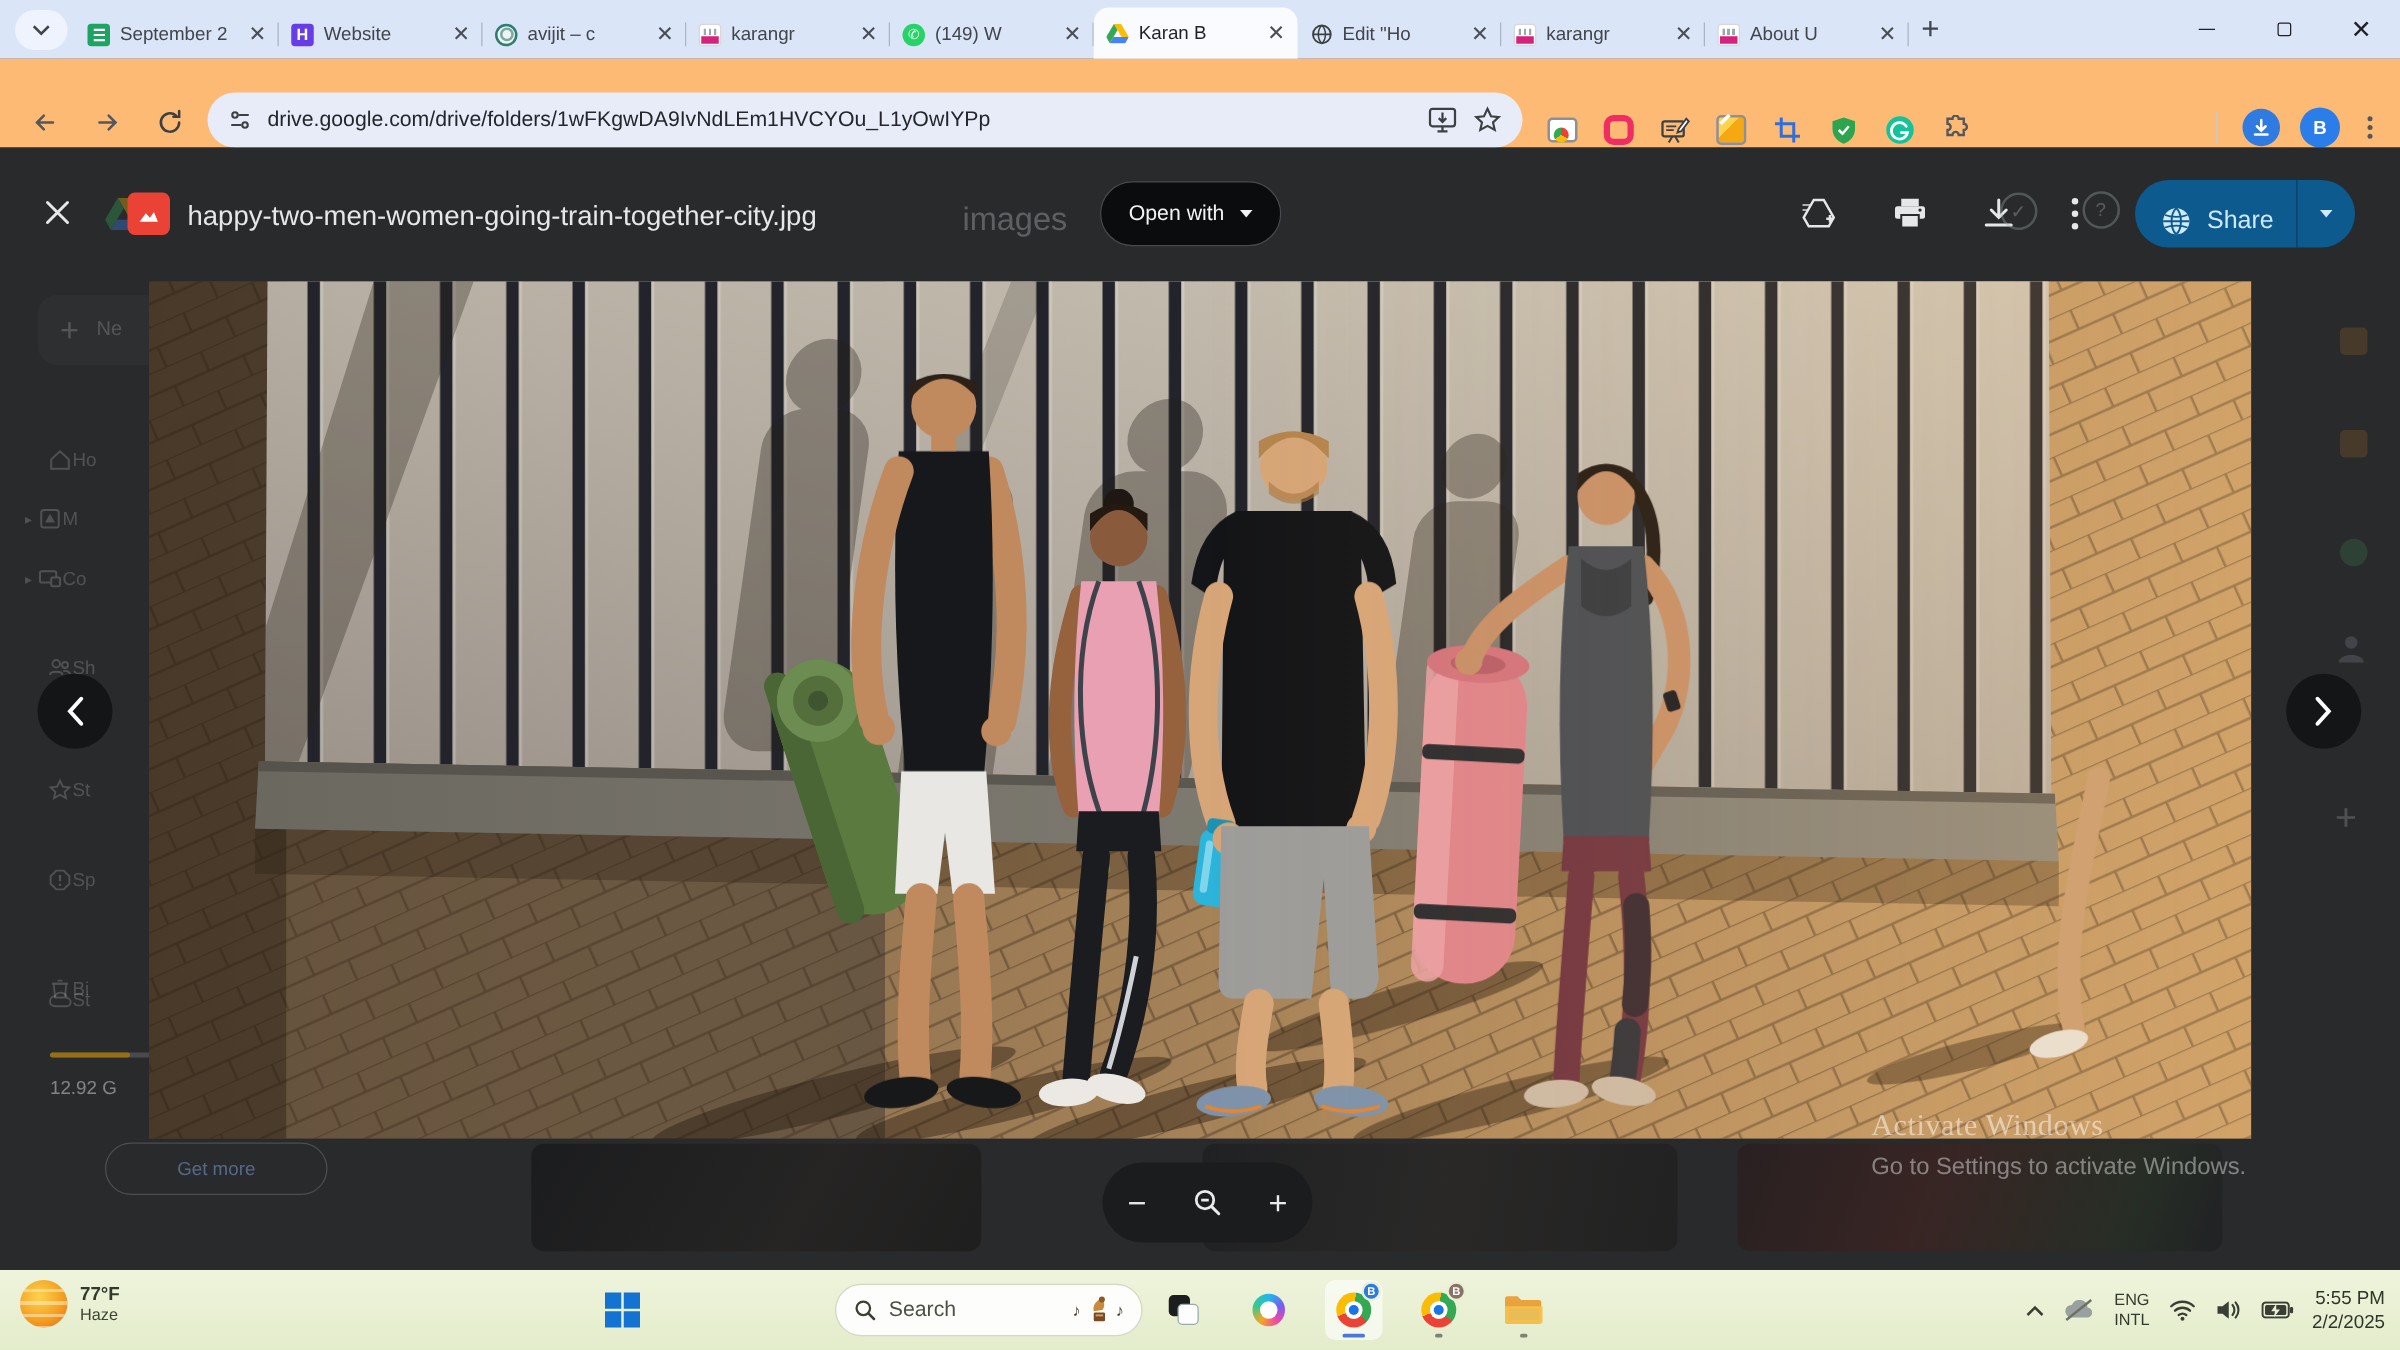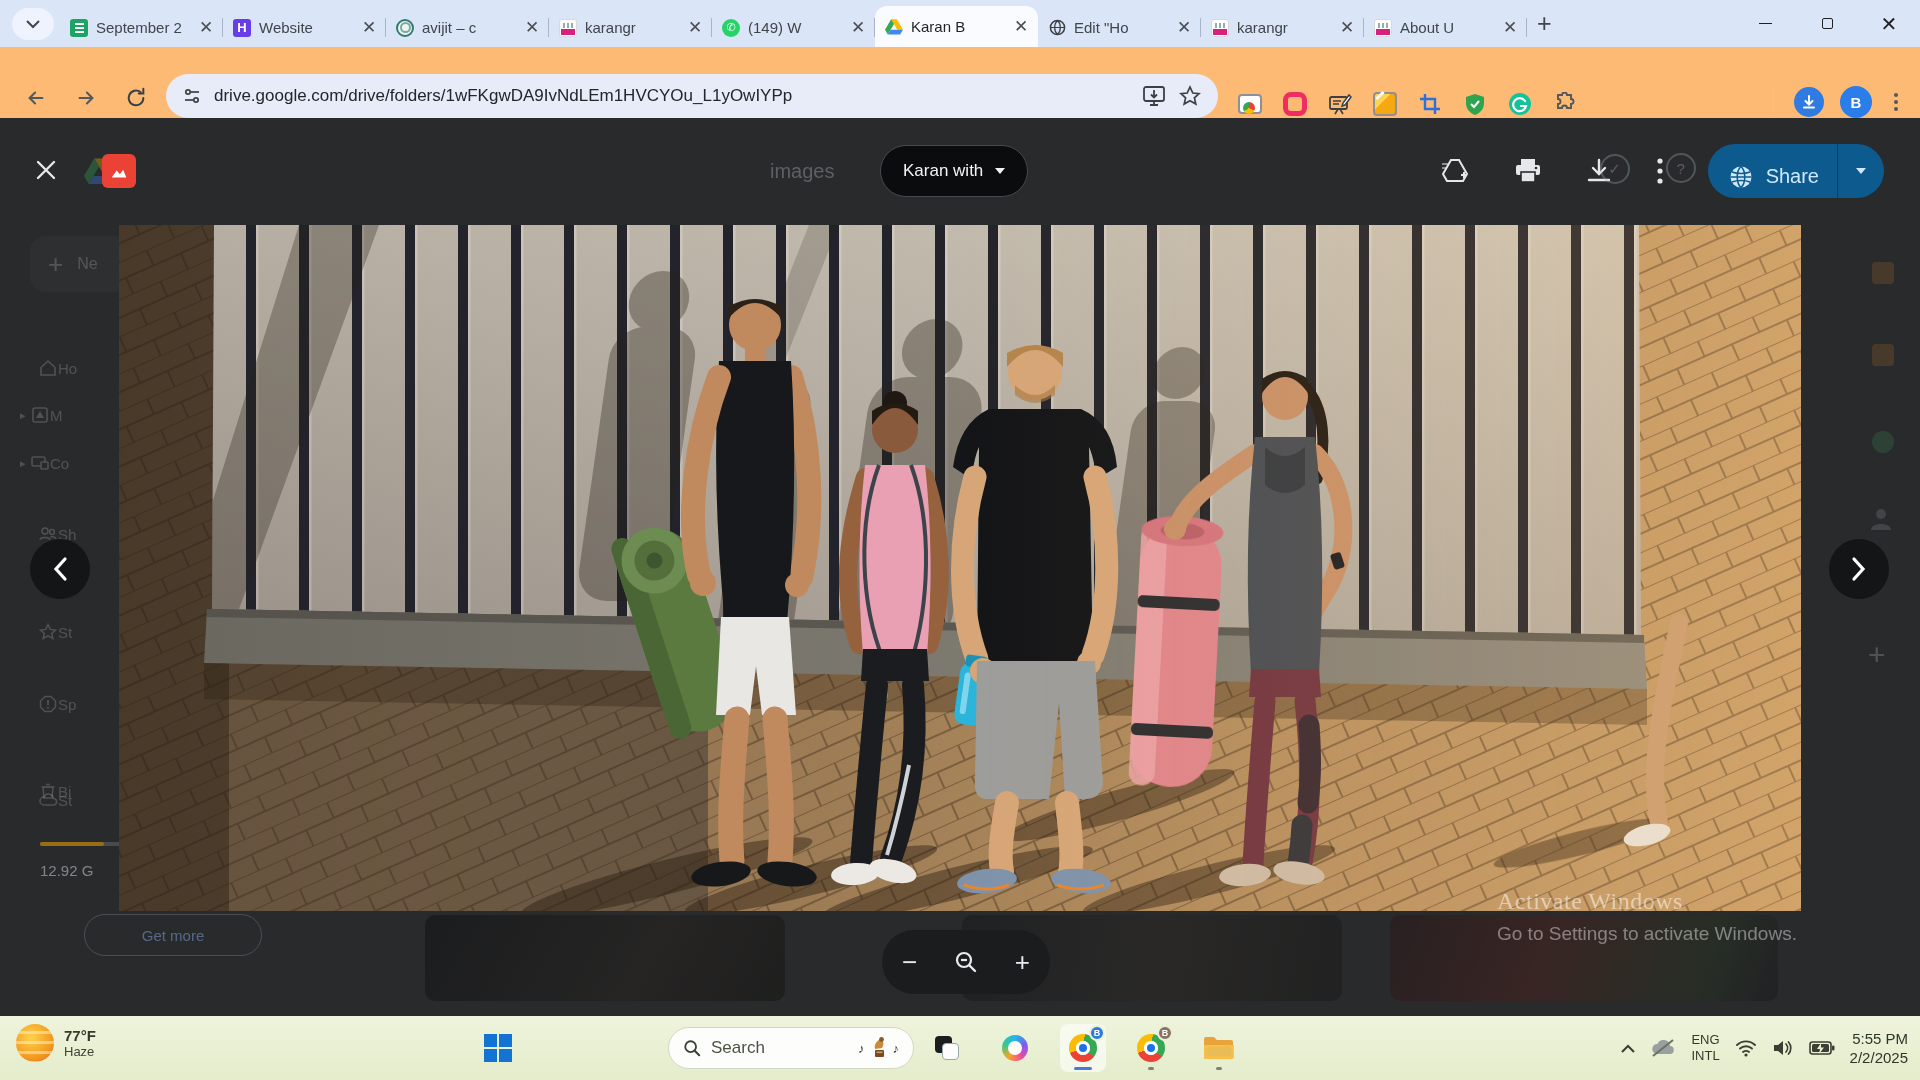--- a/index.html
+++ b/index.html
@@ -87,21 +87,21 @@
     border:1px solid #747a82; color:#8ab4f8; font-size:15px; display:flex; align-items:center;
     justify-content:center; }
   .rail-ico { position:absolute; left:1872px; width:22px; height:22px; border-radius:4px; }
 
   .ph-header { position:absolute; top:0; left:0; right:0; height:107px; }
   .ph-close { position:absolute; left:34px; top:40px; cursor:pointer; }
   .ph-drivelogo { position:absolute; left:84px; top:40px; opacity:.35; }
   .ph-fileicon { position:absolute; left:102px; top:36px; width:34px; height:34px; border-radius:6px;
     background:#ea4335; display:flex; align-items:center; justify-content:center; }
   .ph-filename { position:absolute; left:150px; top:42px; font-size:22px; color:#e6e7e9; white-space:nowrap; }
-  .ph-bleedtext { position:absolute; left:770px; top:42px; font-size:20px; color:#9da0a5; opacity:.45; }
+  .ph-bleedtext { position:absolute; left:770px; top:42px; font-size:26px; color:#9da0a5; opacity:.45; }
   .openwith { position:absolute; left:880px; top:27px; height:52px; border-radius:26px; background:#0b0c0d;
     border:1px solid #46494d; display:flex; align-items:center; gap:12px; padding:0 22px;
     color:#f1f3f4; font-size:17px; cursor:pointer; }
   .caret-down { width:0; height:0; border-left:5px solid transparent; border-right:5px solid transparent;
     border-top:6px solid #f1f3f4; }
   .ph-actions { position:absolute; right:36px; top:26px; display:flex; align-items:center; gap:44px; }
   .ph-act { position:relative; cursor:pointer; display:flex; align-items:center; }
   .ghost-circ { position:absolute; left:14px; top:-4px; width:30px; height:30px; border-radius:50%;
     border:2px solid #9aa; opacity:.35; color:#bbb; font-size:15px; display:flex; align-items:center;
     justify-content:center; }
@@ -454,24 +454,25 @@
       <svg class="ph-drivelogo" width="30" height="27" viewBox="0 0 24 21">
           <path d="M8.2 0 L15.8 0 L24 14 L16.4 14 Z" fill="#fbbc05"></path>
           <path d="M8.2 0 L0 14 L3.8 20.5 L12 6.5 Z" fill="#34a853"></path>
           <path d="M3.8 20.5 L20.2 20.5 L24 14 L7.6 14 Z" fill="#4285f4"></path>
         </svg>
       <div class="ph-fileicon">
         <svg width="22" height="22" viewBox="0 0 24 24">
             <path d="M4 19 L9.5 11.5 L13 15.5 L16.5 10.5 L20 19 Z" fill="#fff"></path>
           </svg>
       </div>
+      <div class="ph-filename">happy-two-men-women-going-train-together-city.jpg</div>
       <div class="ph-bleedtext">images</div>
 
       <div class="openwith">
-        <span>Karan with</span>
+        <span>Open with</span>
         <span class="caret-down"></span>
       </div>
 
       <div class="ph-actions">
         <div class="ph-act">
           <svg width="30" height="28" viewBox="0 0 30 28">
               <path d="M11 3 L19 3 L27 17 L23 24 L7 24 L3 17 Z" fill="none" stroke="#e6e7e9" stroke-width="2"></path>
               <path d="M21 18 H27 M24 15 V21" stroke="#e6e7e9" stroke-width="2"></path>
               <path d="M2 7 H8 M2 11 H7" stroke="#e6e7e9" stroke-width="1.6" opacity=".7"></path>
             </svg>

